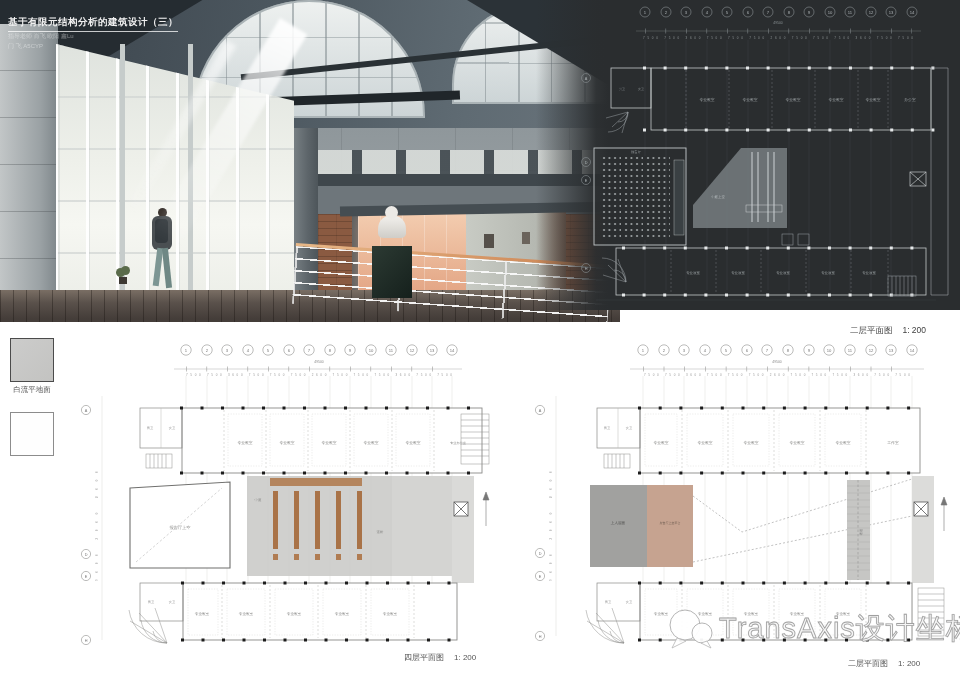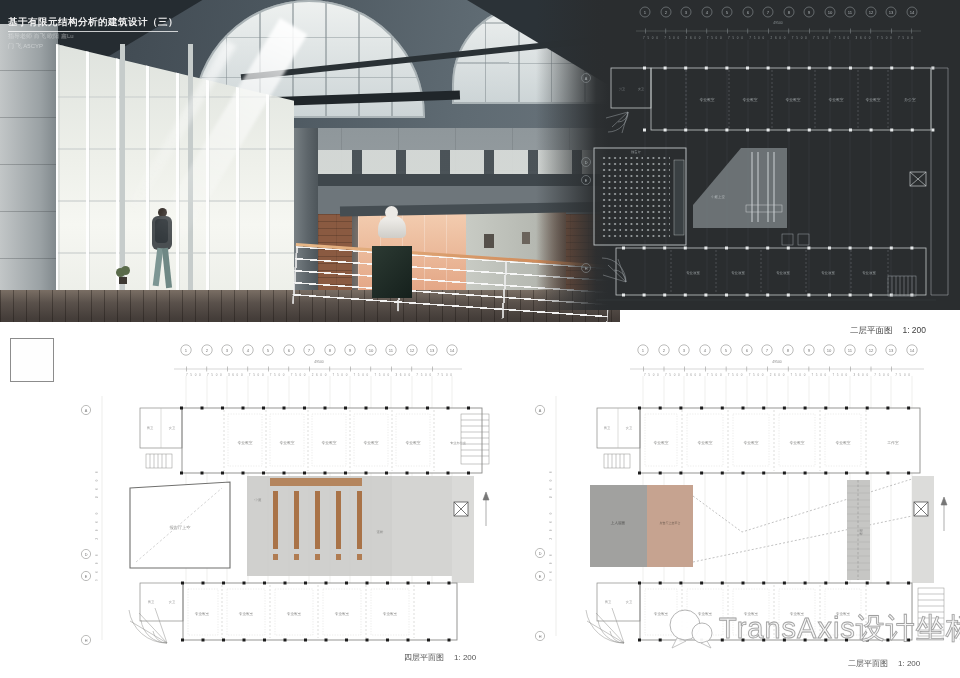--- a/index.html
+++ b/index.html
@@ -314,20 +314,24 @@
       </g>
       <line x1="60" y1="300" x2="400" y2="300" stroke="#3e4346" stroke-width="0.4"></line>
     </svg>
   </div>
   <div class="cap cap2">
     <span>二层平面图</span><span class="sc">1: 200</span>
   </div>
 
   <div class="legend">
     <div class="lg-item">
+      <div class="swatch sw-level"></div>
+      <div class="lg-label">白流平地面</div>
+    </div>
+    <div class="lg-item">
       <div class="swatch sw-orig"></div>
 
     </div>
   </div>
 
   <div class="plan plan3">
     <svg width="440" height="318" viewBox="0 0 440 318">
       <g stroke="#8f8f8d" fill="none" stroke-width="0.6">
         <circle cx="124" cy="14" r="5.2"></circle>
           <circle cx="145" cy="14" r="5.2"></circle>

